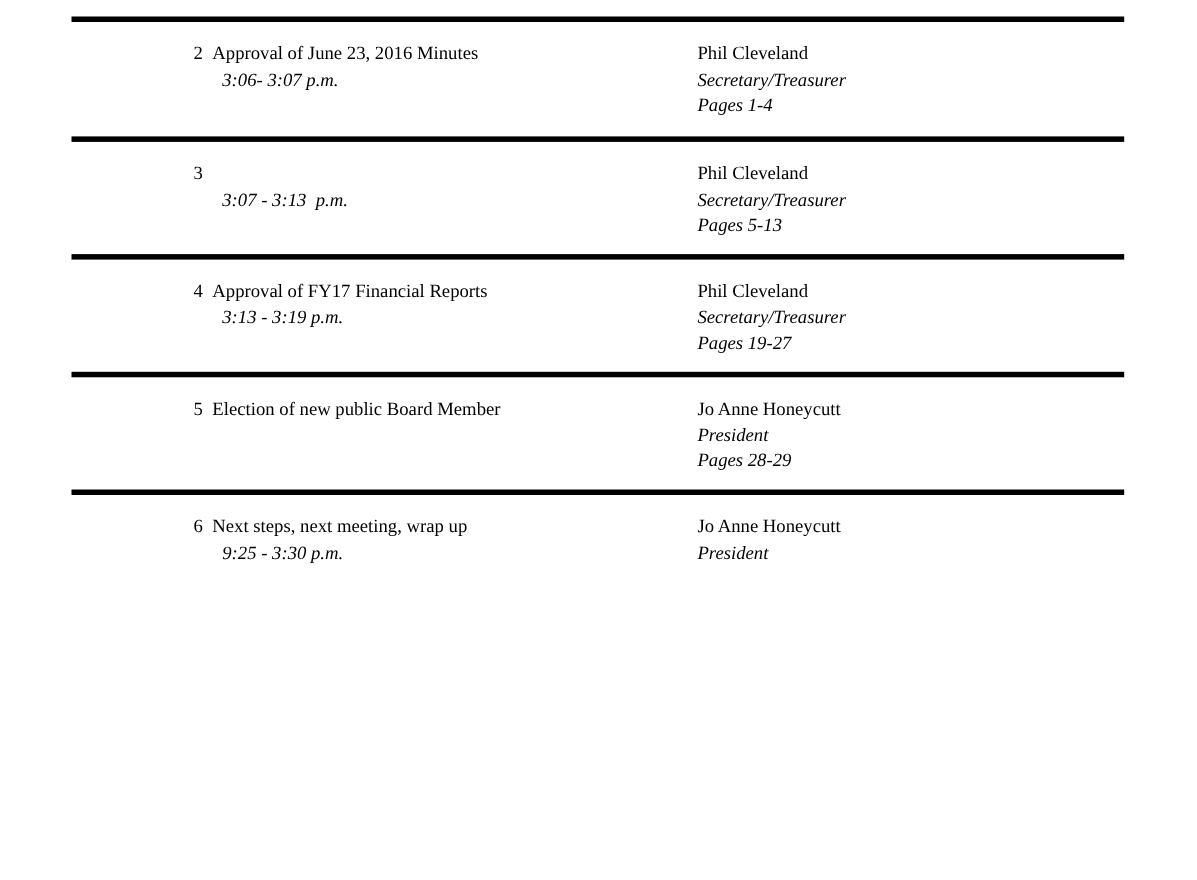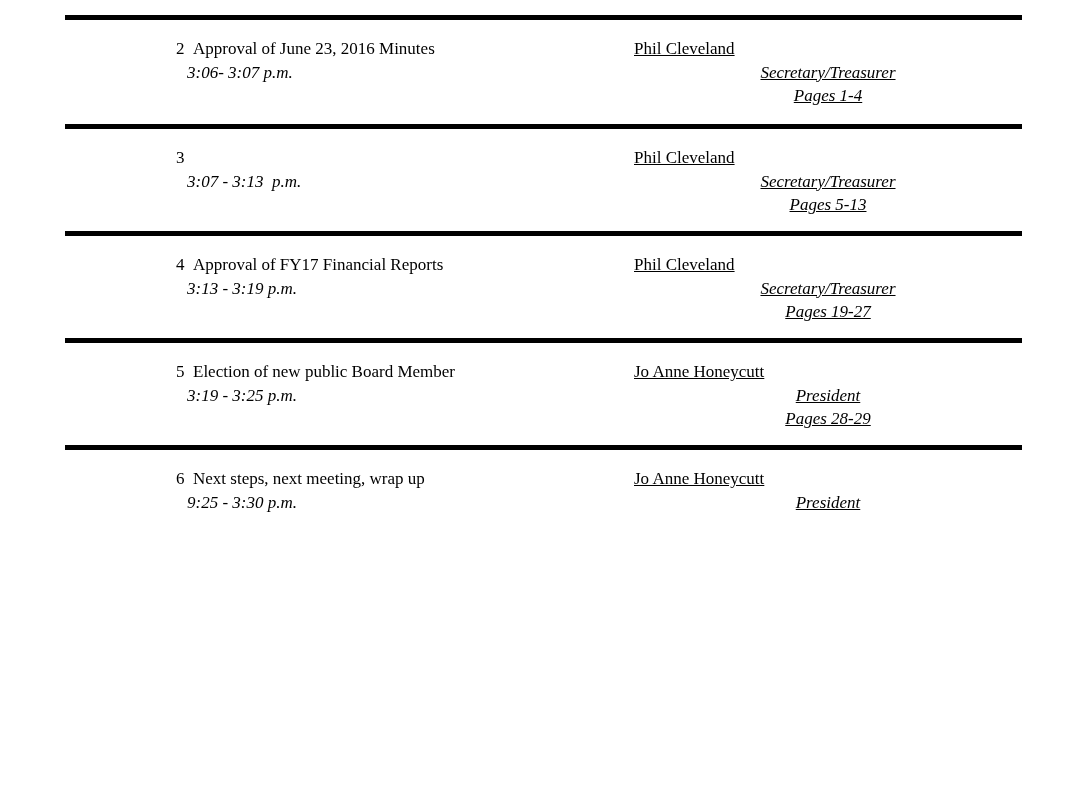--- a/index.html
+++ b/index.html
@@ -40,38 +40,36 @@
     flex: none;
     width: 111px;
   }
   .col-item {
     flex: none;
     width: 458px;
   }
   .col-presenter {
     flex: 1;
     min-width: 0;
-    text-decoration: underline;
   }
   .item-line {
     display: flex;
   }
   .item-num {
     flex: none;
     width: 17px;
   }
   .item-time {
     font-style: italic;
-    margin-left: 11px;
+    margin-left: 26px;
     white-space: pre-wrap;
   }
   .presenter-role,
   .presenter-pages {
     font-style: italic;
-    text-align: center;
   }
 </style>
 </head>
 <body>
 
 <div class="doc">
 
   <div class="agenda-row">
     <div class="col-spacer"></div>
     <div class="col-item">
@@ -119,21 +117,20 @@
     </div>
   </div>
 
   <div class="agenda-row">
     <div class="col-spacer"></div>
     <div class="col-item">
       <div class="item-line">
         <span class="item-num">5</span>
         <span class="item-title">Election of new public Board Member</span>
       </div>
-      <div class="item-time">3:19 - 3:25 p.m.</div>
     </div>
     <div class="col-presenter">
       <div class="presenter-name">Jo Anne Honeycutt</div>
       <div class="presenter-role">President</div>
       <div class="presenter-pages">Pages 28-29</div>
     </div>
   </div>
 
   <div class="agenda-row">
     <div class="col-spacer"></div>

